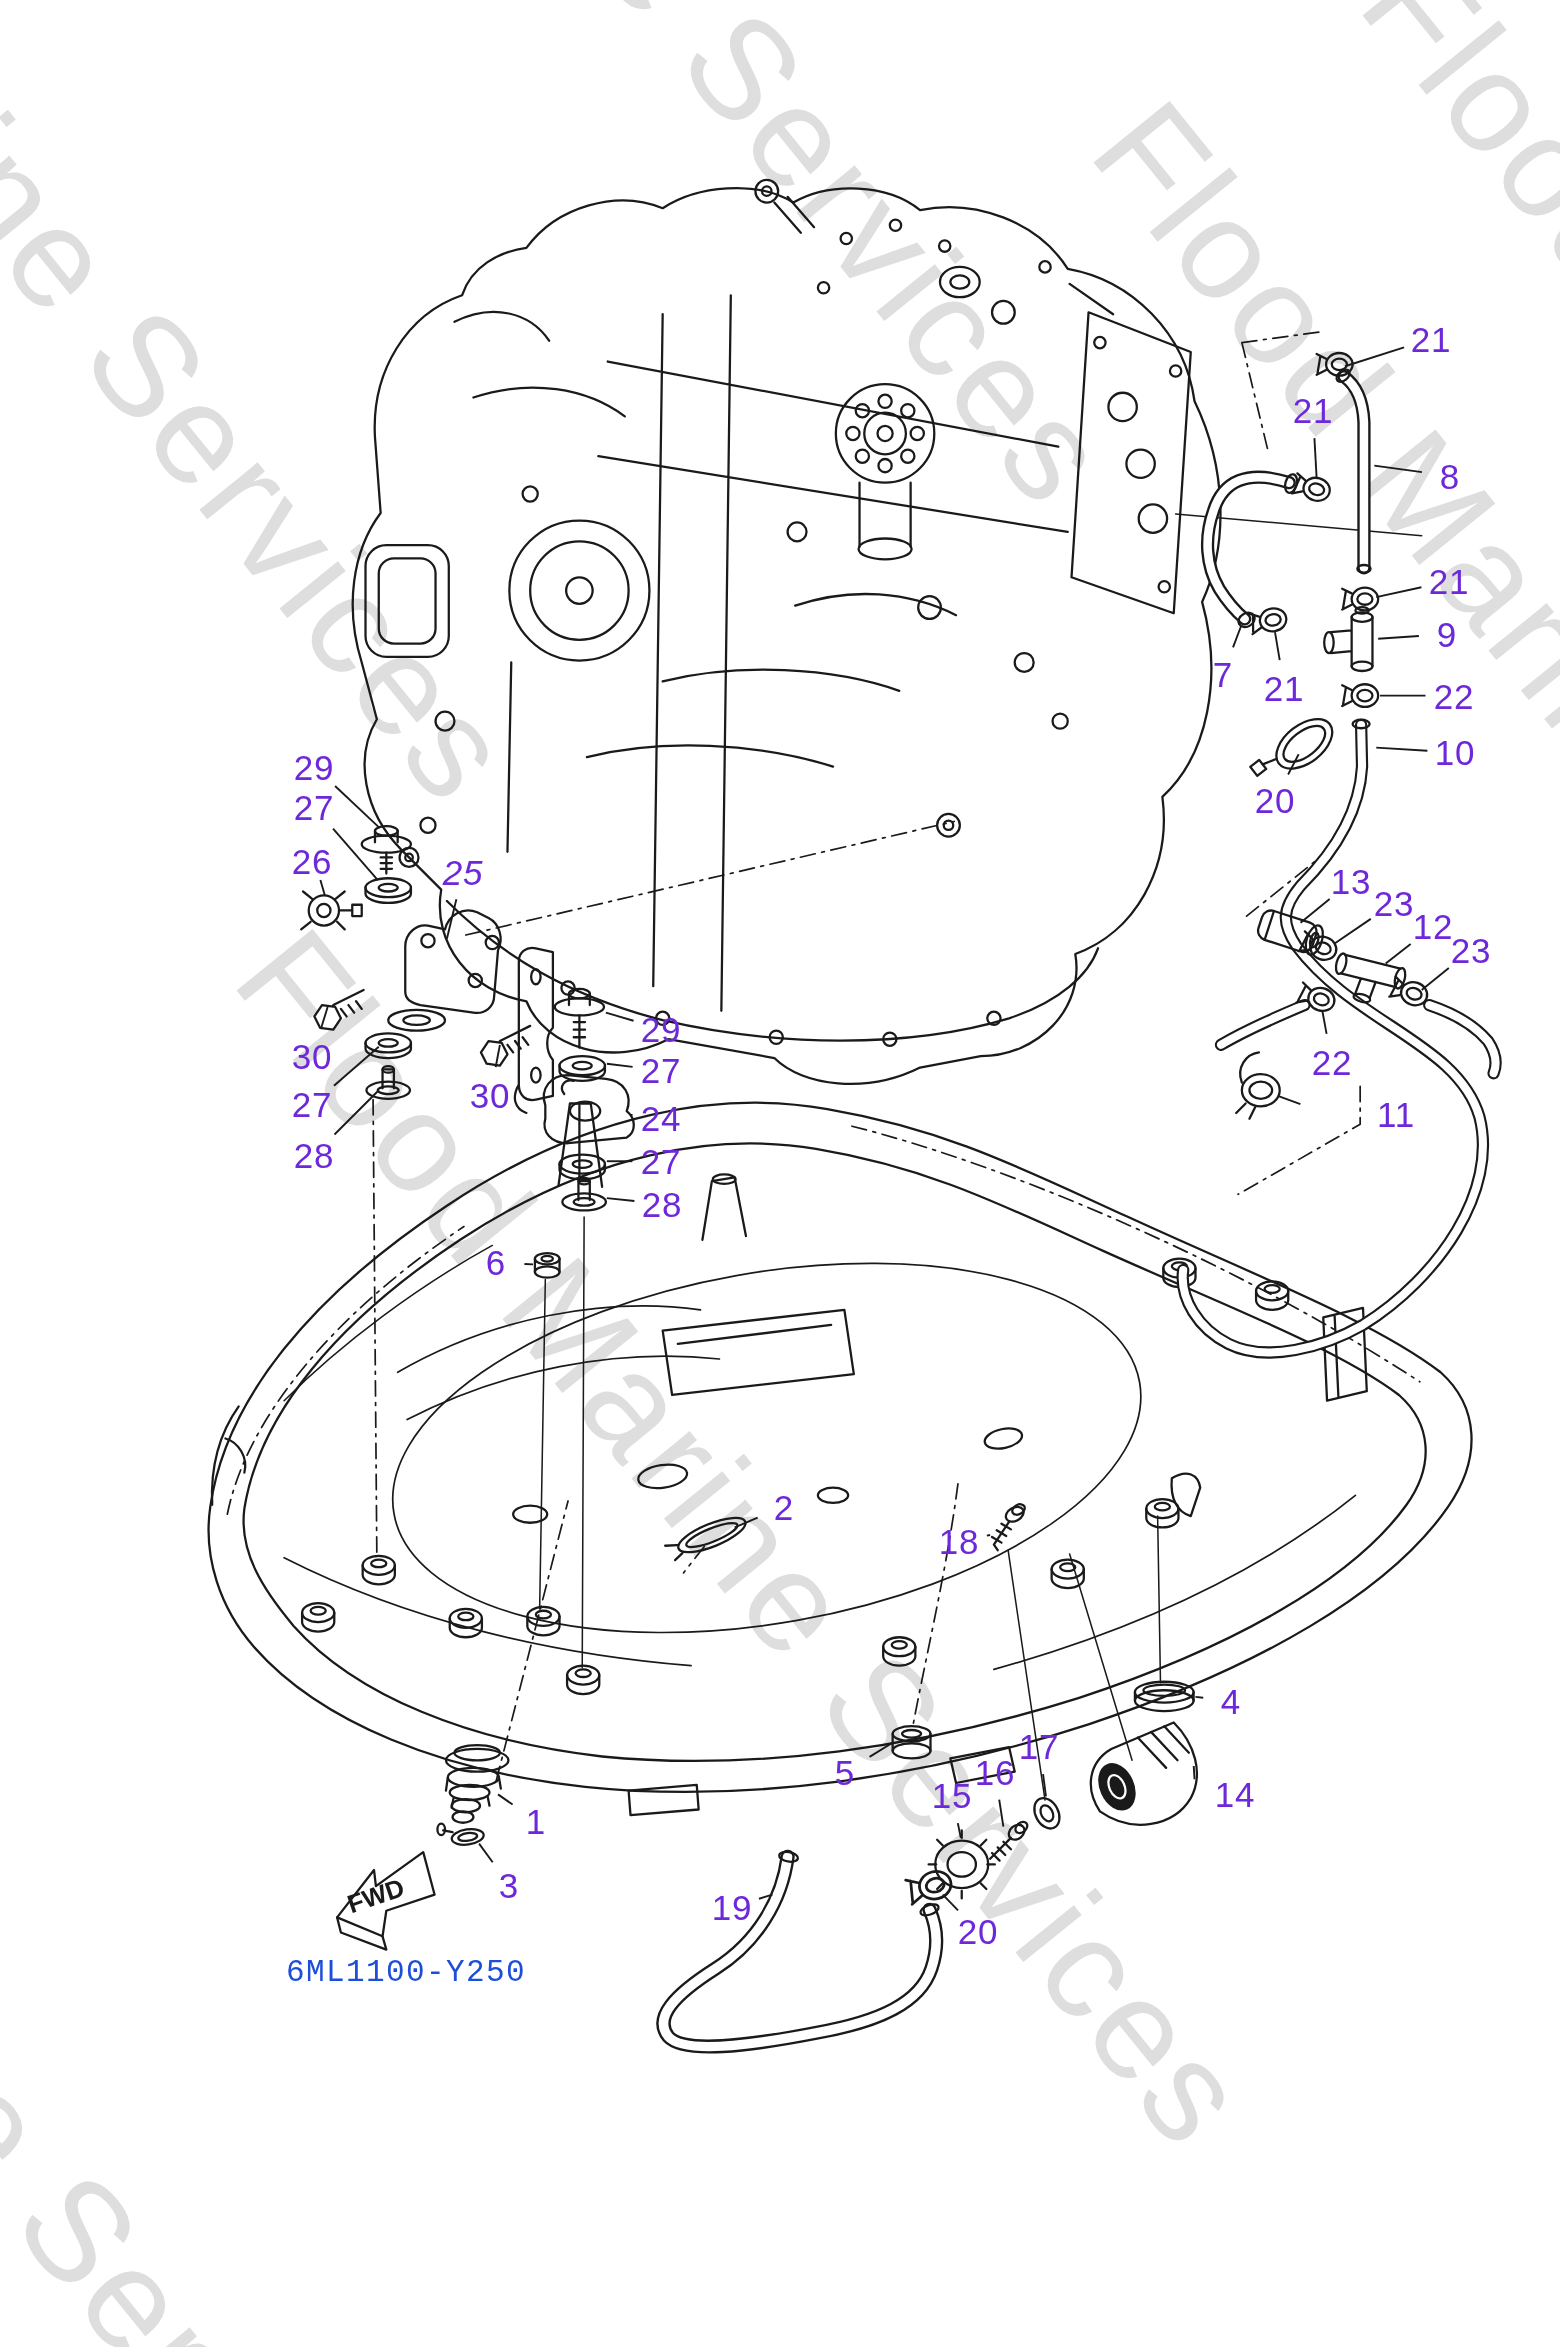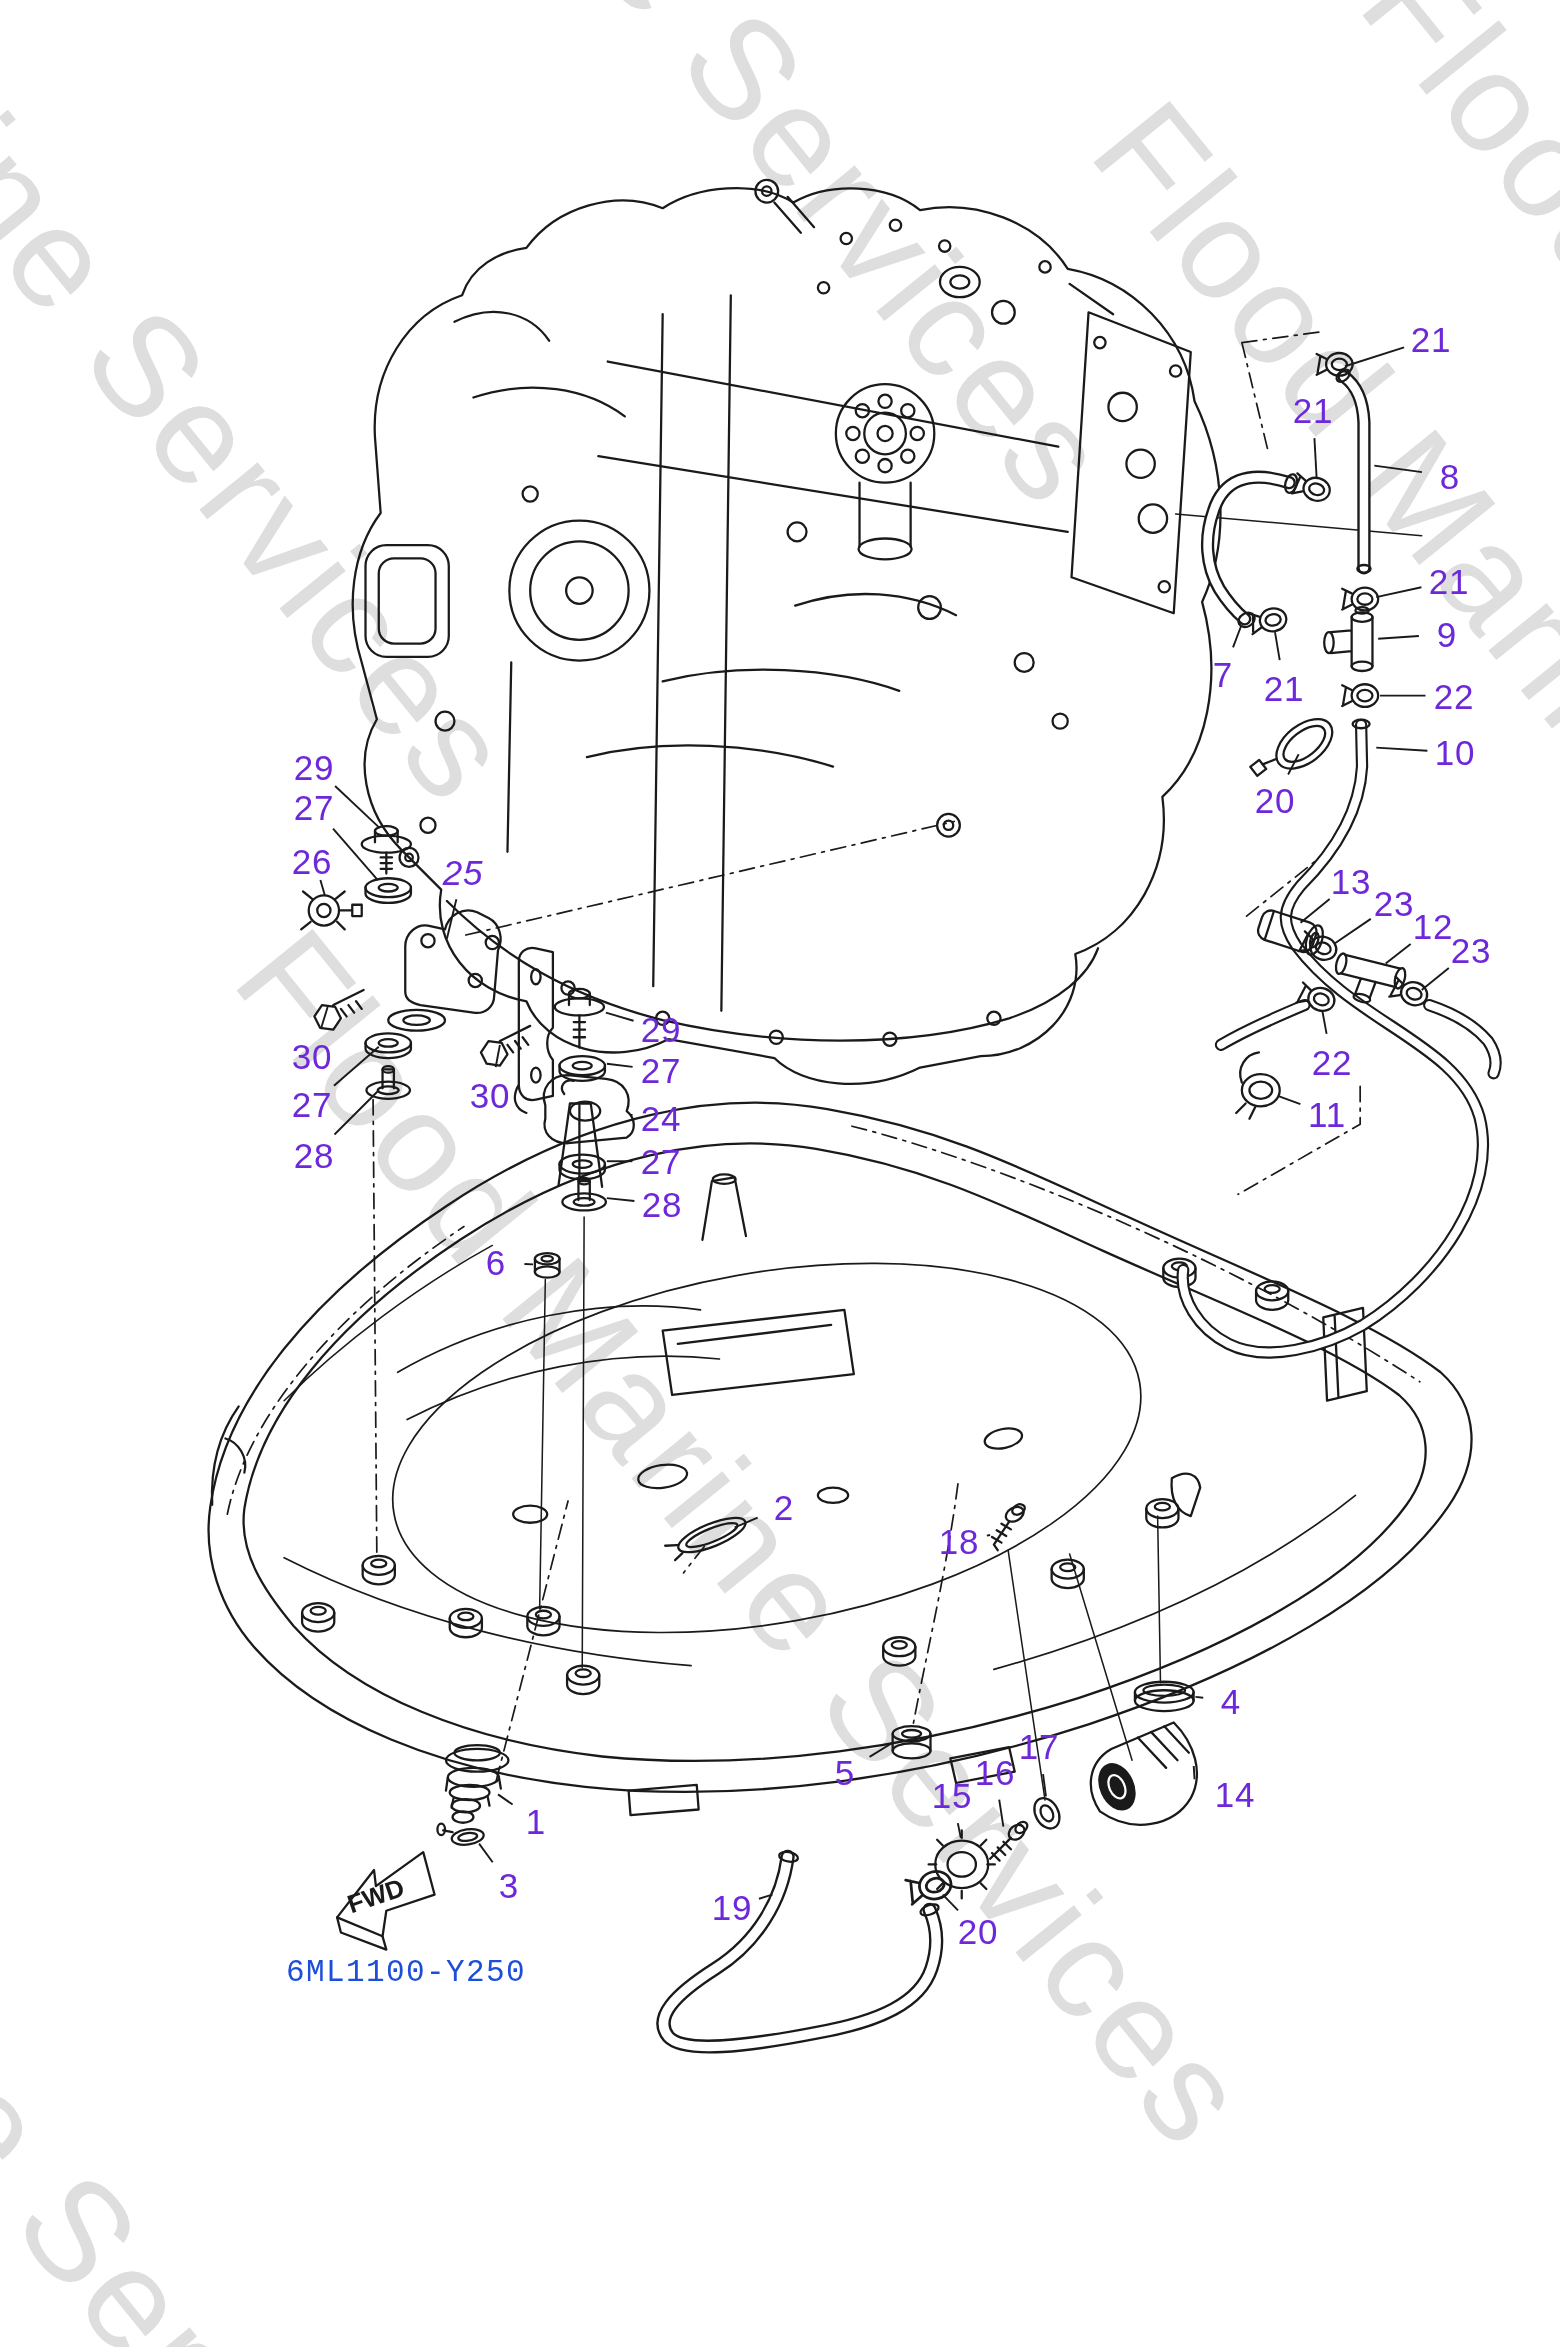--- a/index.html
+++ b/index.html
@@ -450,21 +450,21 @@
       <span class="callout" style="left: 1454px; top: 696px;">22</span>
       <span class="callout" style="left: 1455px; top: 752px;">10</span>
       <span class="callout" style="left: 1223px; top: 674px;">7</span>
       <span class="callout" style="left: 1284px; top: 688px;">21</span>
       <span class="callout" style="left: 1275px; top: 800px;">20</span>
       <span class="callout" style="left: 1351px; top: 881px;">13</span>
       <span class="callout" style="left: 1394px; top: 903px;">23</span>
       <span class="callout" style="left: 1433px; top: 926px;">12</span>
       <span class="callout" style="left: 1471px; top: 950px;">23</span>
       <span class="callout" style="left: 1332px; top: 1062px;">22</span>
-      <span class="callout" style="left: 1327px; top: 1114px;">11</span>
+      <span class="callout" style="left: 1396px; top: 1114px;">11</span>
       <span class="callout" style="left: 314px; top: 767px;">29</span>
       <span class="callout" style="left: 314px; top: 807px;">27</span>
       <span class="callout" style="left: 312px; top: 853px; margin-top: 8px;">26</span>
       <span class="callout" style="left: 463px; top: 872px; font-style: italic;">25</span>
       <span class="callout" style="left: 312px; top: 1056px;">30</span>
       <span class="callout" style="left: 312px; top: 1104px;">27</span>
       <span class="callout" style="left: 314px; top: 1155px;">28</span>
       <span class="callout" style="left: 490px; top: 1095px;">30</span>
       <span class="callout" style="left: 661px; top: 1029px;">29</span>
       <span class="callout" style="left: 661px; top: 1070px;">27</span>

